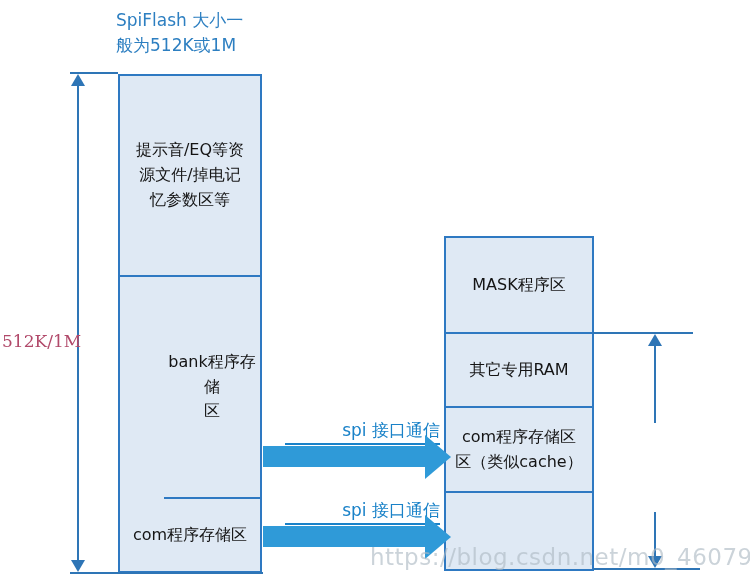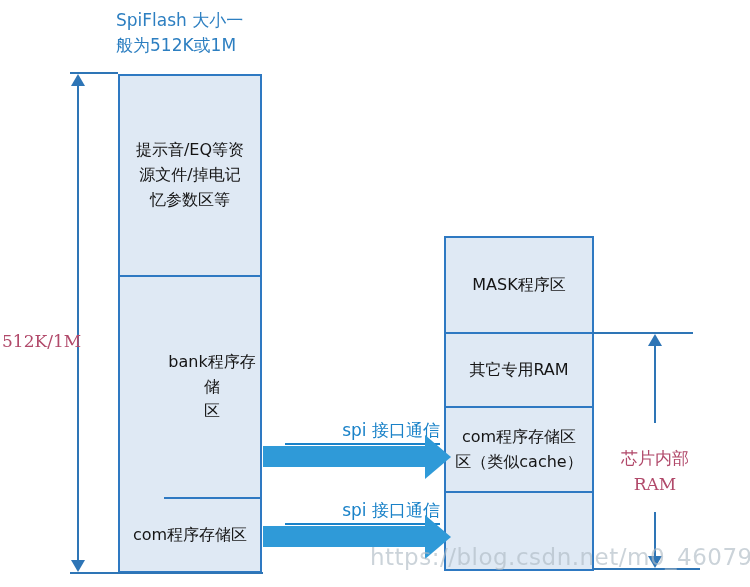--- a/index.html
+++ b/index.html
@@ -87,18 +87,16 @@
   <div class="spi-label" style="left:285px;top:499px;width:155px;">spi 接口通信</div>
   <div class="block-shaft" style="left:263px;top:526px;width:162px;height:21px;"></div>
   <div class="block-head" style="left:425px;top:515px;"></div>
 
   <div class="hline" style="left:593px;top:332px;width:100px;height:2px;"></div>
   <div class="hline" style="left:593px;top:568px;width:107px;height:2px;"></div>
   <div class="vline" style="left:654px;top:344px;width:2px;height:79px;"></div>
   <div class="tri up" style="left:648px;top:334px;"></div>
   <div class="vline" style="left:654px;top:512px;width:2px;height:48px;"></div>
   <div class="tri down" style="left:648px;top:556px;"></div>
-  <div class="rose-label pre" style="left:603px;top:446px;width:104px;text-align:center;">芯片内部
-RAM</div>
 
   <div class="watermark" style="left:370px;top:544px;">https://blog.csdn.net/m0_46079499</div>
 
 </div>
 
 </body></html>

